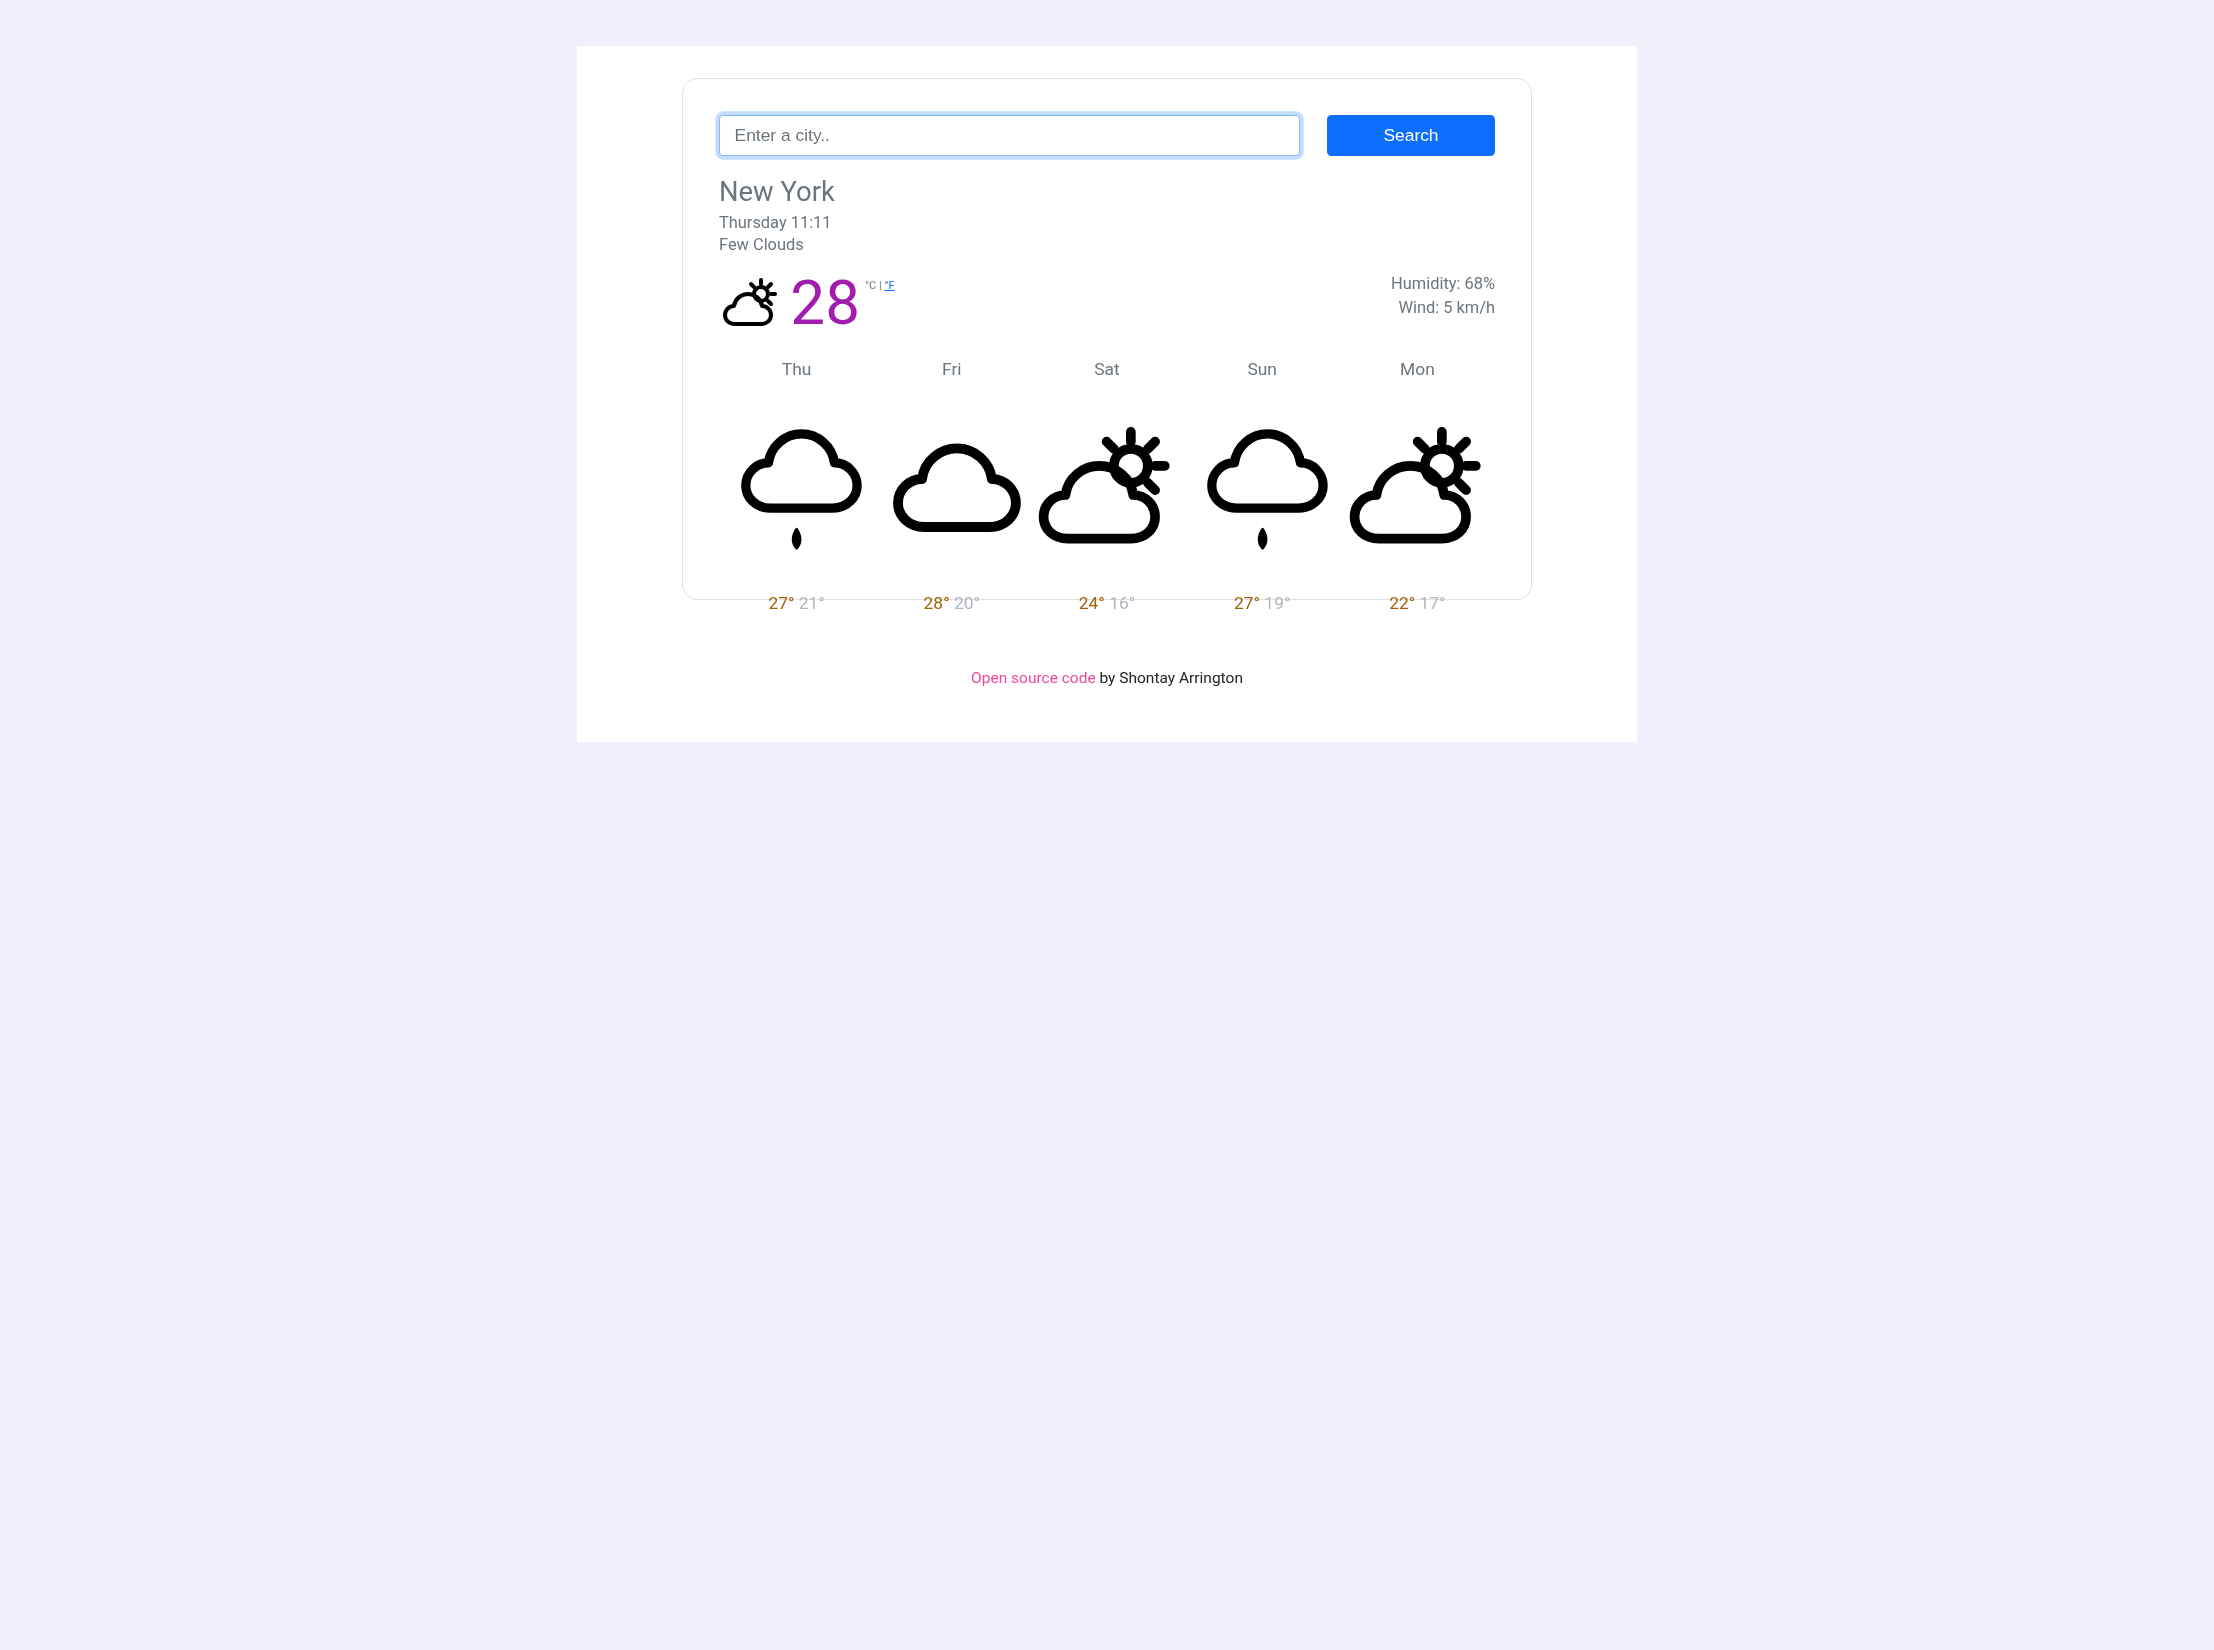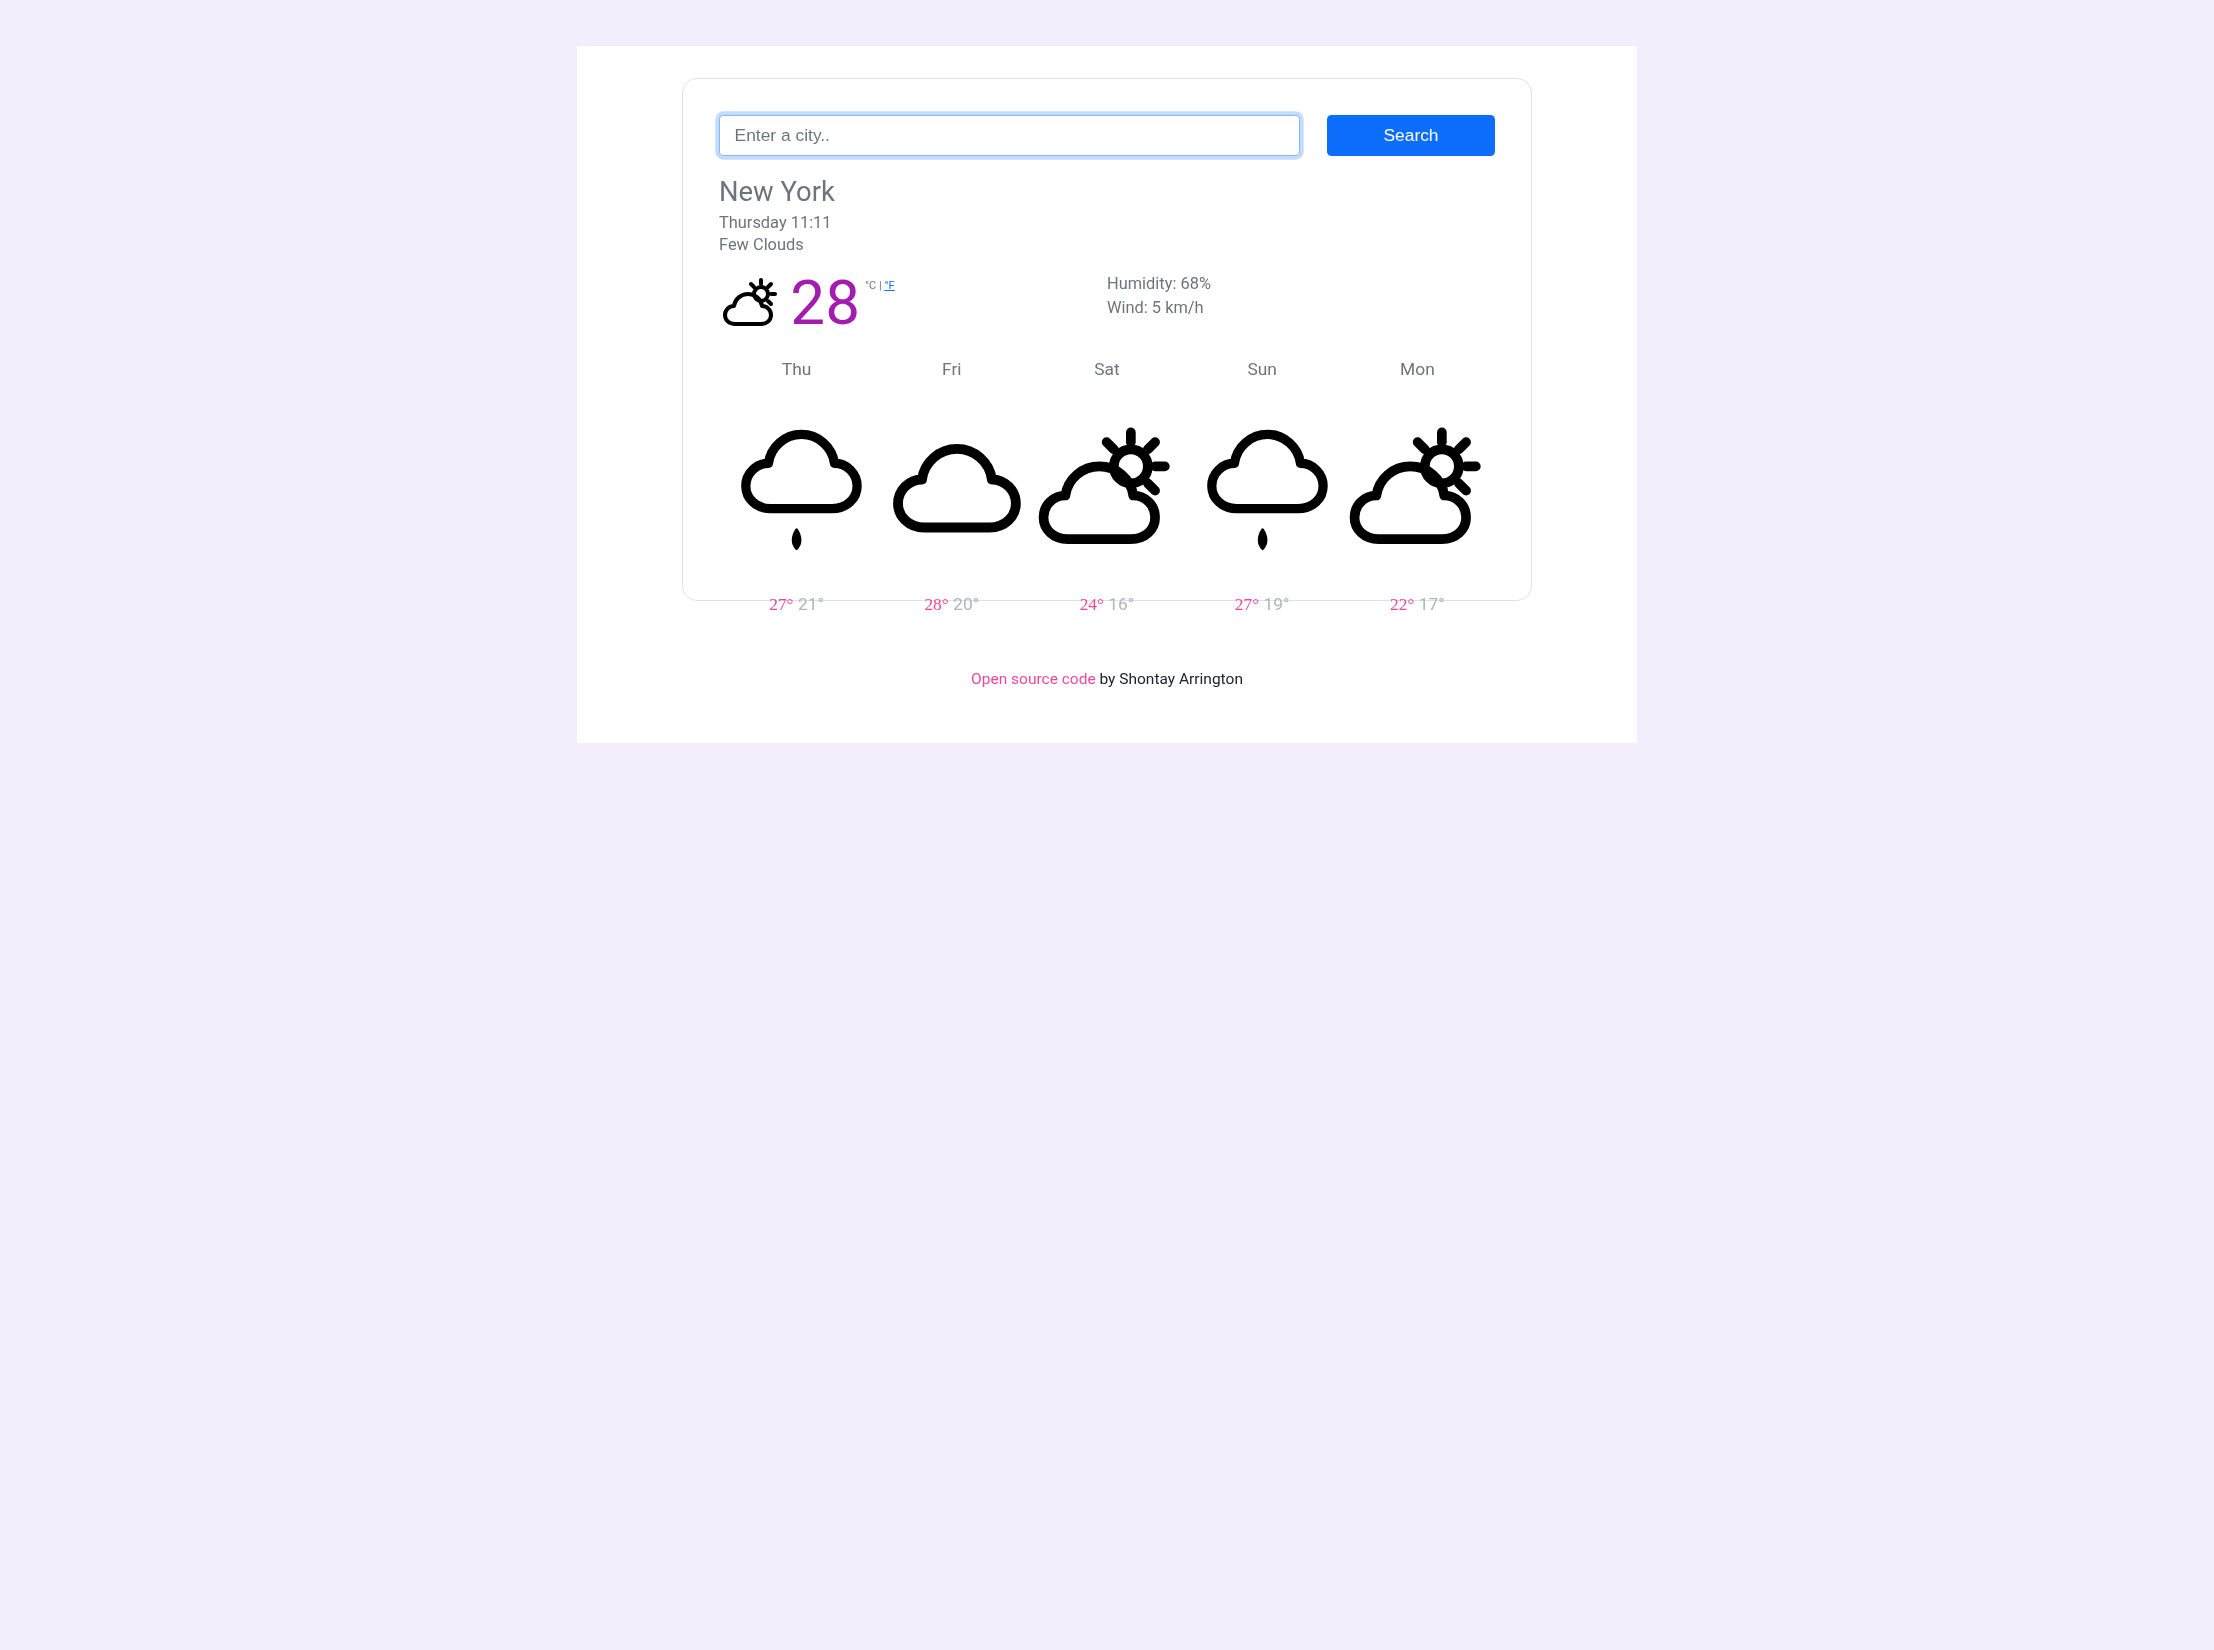--- a/index.html
+++ b/index.html
@@ -97,20 +97,21 @@
     .unit-link {
       color: #0d6efd;
       text-decoration: underline;
       cursor: pointer;
     }
     .current-right {
       flex: 1;
       color: #6c757d;
       font-size: 16.4px;
       line-height: 1.45;
+      text-align: right;
     }
     .forecast-row {
       display: flex;
       justify-content: flex-end;
     }
     .forecast-day {
       text-align: center;
       flex: 1;
     }
     .day-label {
@@ -120,22 +121,21 @@
     }
     .forecast-icon {
       width: 62px;
       height: 62px;
       margin-bottom: 11px;
     }
     .temps {
       font-size: 17.4px;
     }
     .temp-high {
-      color: #ec4899;
-      font-family: Liberation Serif, serif;
+      color: #a16207;
     }
     .temp-low {
       color: #adb5bd;
     }
     .footer {
       text-align: center;
       margin-top: 69px;
       font-size: 15.5px;
       color: #212529;
     }

